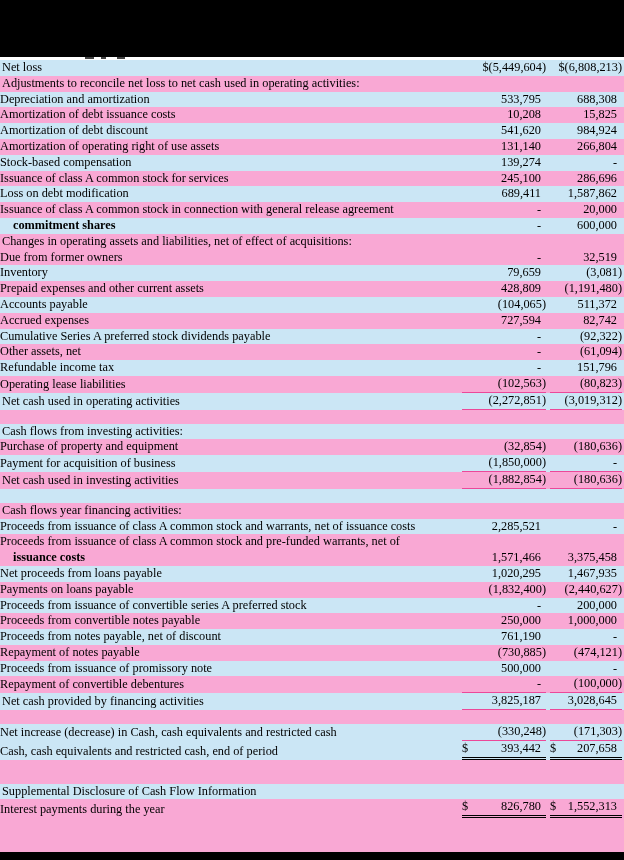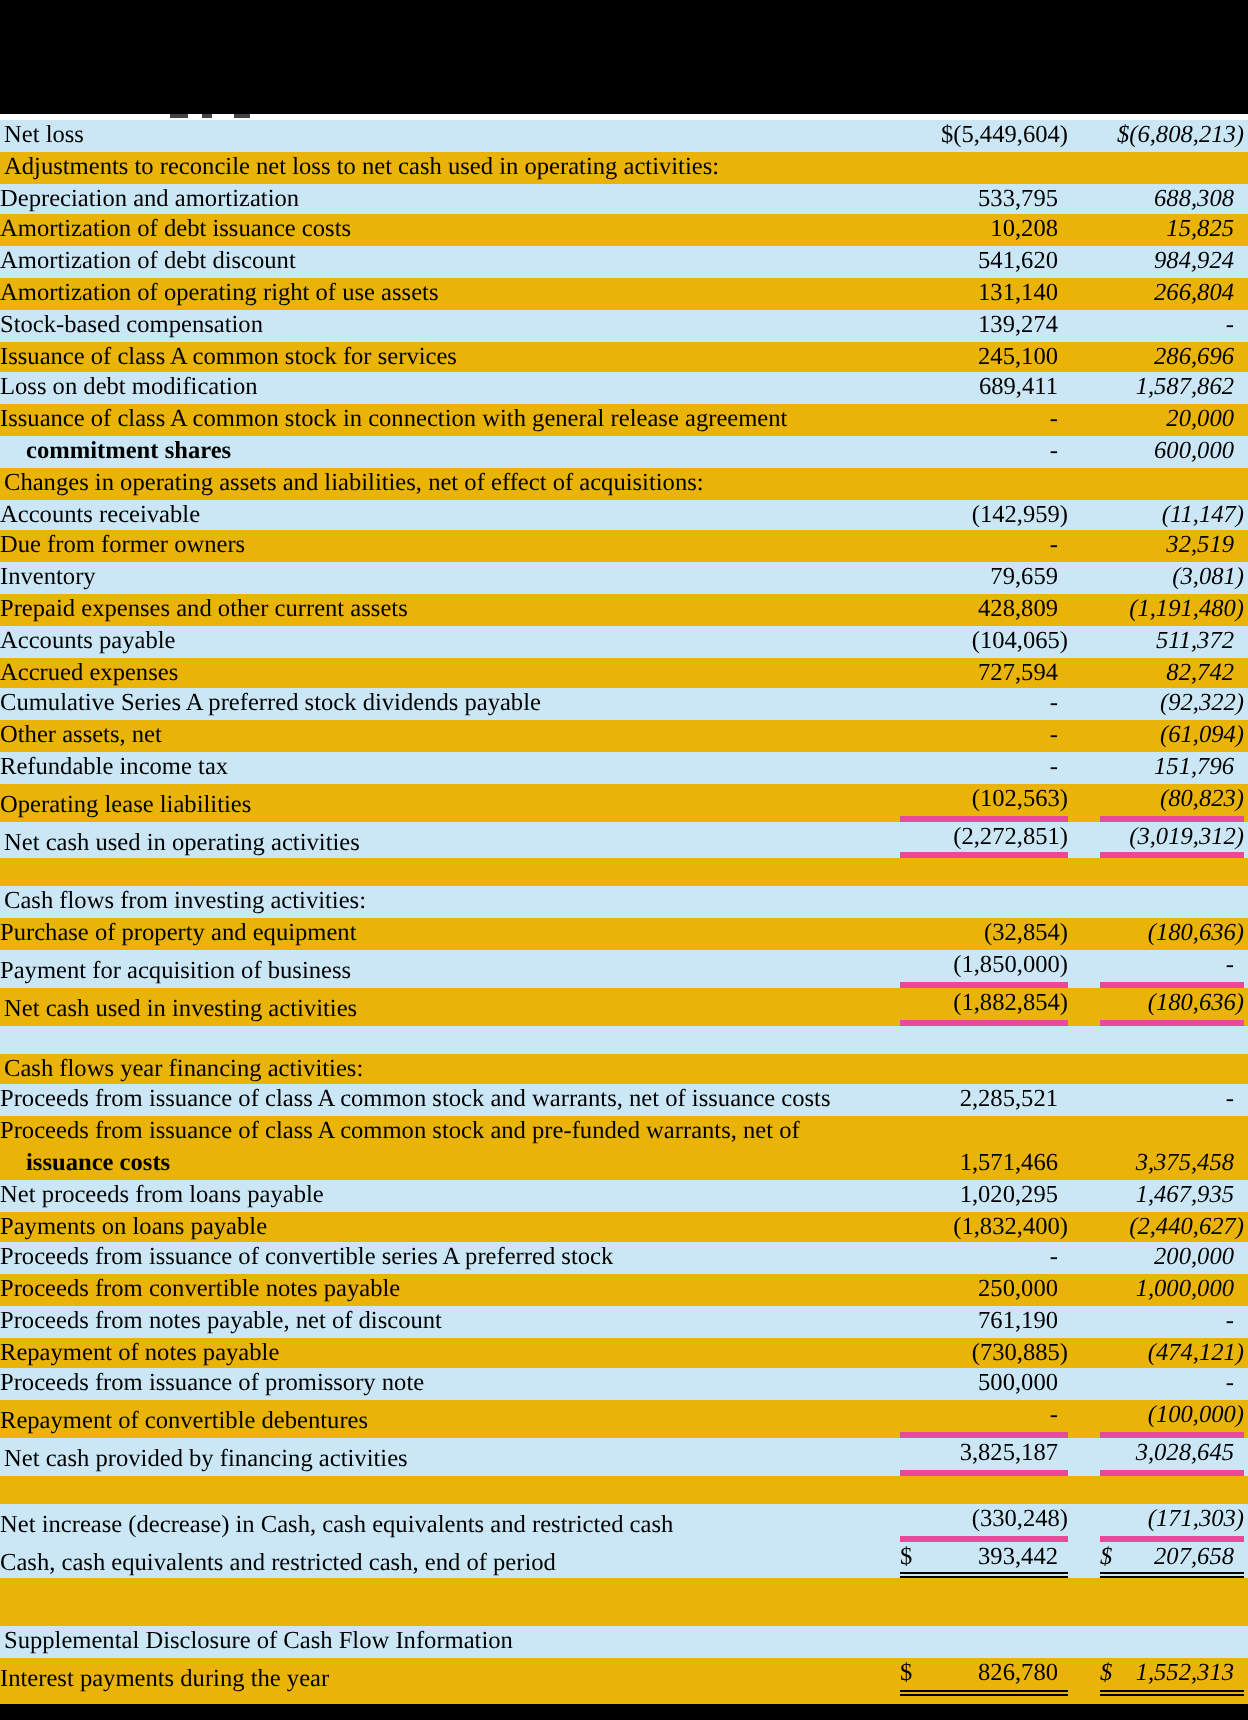--- a/index.html
+++ b/index.html
@@ -1,44 +1,44 @@
 <!DOCTYPE html>
 <html><head>
 <meta charset="utf-8">
 <style>
   html,body{margin:0;padding:0;}
   body{
     width:624px;height:860px;overflow:hidden;background:#fff;
     font-family:"Liberation Serif","DejaVu Serif",serif;
     color:#000;font-size:12.3px;line-height:15.8px;
   }
-  .doc{width:624px;height:860px;position:relative;background:#eab308;}
+  .doc{width:624px;height:860px;position:relative;background:#f9a8d4;}
   .black-top{height:57px;background:#000;position:relative;}
   .remnant{height:3px;background:#fff;position:relative;}
   .remnant span{position:absolute;top:0;height:2px;background:#444;}
   .remnant .m1{left:85px;width:9px;}
   .remnant .m2{left:101px;width:5px;}
   .remnant .m3{left:117px;width:8px;}
   .black-bottom{height:8px;background:#000;position:absolute;left:0;bottom:0;width:624px;}
   .tbl{width:624px;}
   .row{display:flex;align-items:flex-end;min-height:15.8px;}
   .row.shade{background:#cbe6f5;}
   .row.blank{height:14px;min-height:14px;}
   .row.blank.tall{height:24px;min-height:24px;}
   .row.bold{font-weight:normal;}
   .lab{flex:1 1 auto;white-space:nowrap;overflow:visible;}
   .lab.ind0{padding-left:2px;}
   .lab.ind1{}
   .lab .l2{padding-left:13px;font-weight:bold;}
   .val{display:flex;align-items:flex-end;}
   .val.col1{width:84px;flex:0 0 84px;justify-content:flex-end;}
-  .val.col2{width:72px;flex:0 0 72px;margin-left:16px;margin-right:2px;font-style:italic;}
+  .val.col2{width:72px;flex:0 0 72px;margin-left:4px;margin-right:2px;}
   .vline{width:100%;display:flex;justify-content:flex-end;}
   .vline.split{justify-content:space-between;}
-  .u1 .vline{border-bottom:3px solid #ec4899;}
+  .u1 .vline{border-bottom:1px solid #ec4899;}
   .u2 .vline{border-bottom:3px double #000;}
   .pad{padding-right:5px;}
 </style>
 </head>
 <body>
 
 <div class="doc">
   <div class="black-top"></div>
   <div class="remnant">
     <span class="m1"></span>
@@ -189,33 +189,20 @@
       </div>
       <div class="row">
         <div class="lab ind0">Changes in operating assets and liabilities, net of effect of acquisitions:</div>
         <div class="val col1">
           <div class="vline"></div>
         </div>
         <div class="val col2">
           <div class="vline"></div>
         </div>
       </div>
-      <div class="row shade">
-        <div class="lab ind1">Accounts receivable</div>
-        <div class="val col1">
-          <div class="vline">
-            <span>(142,959)</span>
-          </div>
-        </div>
-        <div class="val col2">
-          <div class="vline">
-            <span>(11,147)</span>
-          </div>
-        </div>
-      </div>
       <div class="row">
         <div class="lab ind1">Due from former owners</div>
         <div class="val col1">
           <div class="vline">
             <span class="pad">-</span>
           </div>
         </div>
         <div class="val col2">
           <div class="vline">
             <span class="pad">32,519</span>

